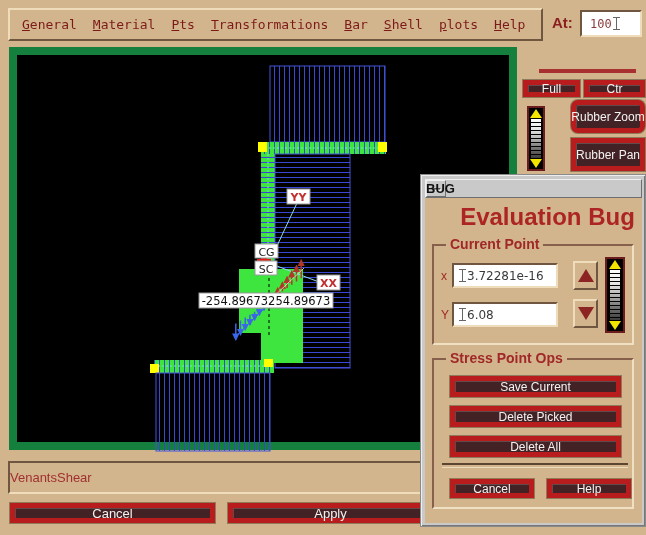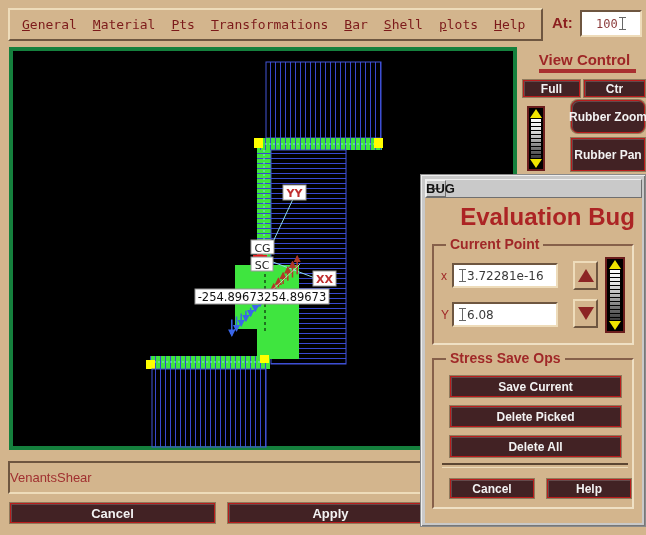--- a/index.html
+++ b/index.html
@@ -11,40 +11,40 @@
           border-bottom:2px solid #eedcba;border-right:2px solid #eedcba;}
   
   .menubar{position:absolute;left:8px;top:8px;width:535px;height:33px;background:#d3b58d;
            display:flex;align-items:center;box-sizing:border-box;padding:0 12px;}
   .menu-item{font-family:"DejaVu Sans Mono",monospace;font-size:13px;color:#7c1a1a;
              margin-right:16px;cursor:default;white-space:nowrap;}
   .menu-item .mnem{text-decoration:underline;}
   .menu-item.right{margin-left:auto;margin-right:4px;}
   .at-label{position:absolute;left:552px;top:14px;font-weight:bold;font-size:15px;color:#8b1f1f;}
   .at-input{position:absolute;left:580px;top:10px;width:62px;height:27px;background:#fff;
-            box-sizing:border-box;display:flex;align-items:center;padding-left:14px;
+            box-sizing:border-box;display:flex;align-items:center;padding-left:8px;
             font-family:"DejaVu Sans Mono",monospace;font-size:12px;color:#8b3b3b;}
   
   .caret{display:inline-block;width:7px;height:13px;margin:0 1px;vertical-align:middle;
          background:
            linear-gradient(#666,#666) top center/1px 100% no-repeat,
            linear-gradient(#666,#666) top/7px 1px no-repeat,
            linear-gradient(#666,#666) bottom/7px 1px no-repeat;}
   
   .canvas-frame{position:absolute;left:9px;top:47px;width:508px;height:403px;
-                border:4px solid #15803d;background:#000;box-sizing:border-box;}
+                border:8px solid #15803d;background:#000;box-sizing:border-box;}
   
   .vc-title{position:absolute;left:524px;top:51px;width:121px;text-align:center;
             font-weight:bold;font-size:15px;color:#9e2626;}
   .vc-underline{position:absolute;left:539px;top:69px;width:97px;height:4px;background:#a93030;}
-  .btn-dark{position:absolute;background:#422224;color:#f2f2f2;border:1px solid #b91c1c;
+  .btn-dark{position:absolute;background:#422224;color:#f2f2f2;border:5px solid #b91c1c;
             box-shadow:inset 1px 1px 0 rgba(255,255,255,.18),0 0 0 1px #8f7a5c;
             display:flex;align-items:center;justify-content:center;
             font-size:12px;font-family:"Liberation Sans",sans-serif;box-sizing:border-box;
-            cursor:default;white-space:nowrap;font-weight:bold;}
+            cursor:default;white-space:nowrap;}
   .btn-full{left:523px;top:80px;width:57px;height:17px;}
   .btn-ctr{left:584px;top:80px;width:61px;height:17px;}
   .btn-rzoom{left:571px;top:100px;width:74px;height:33px;border-radius:7px;}
   .btn-rpan{left:571px;top:138px;width:74px;height:33px;}
   
   .vslider{position:absolute;background:#000;border:2px solid #6b1d1d;box-sizing:border-box;
            display:flex;flex-direction:column;align-items:center;}
   .vc-slider{left:527px;top:106px;width:18px;height:65px;}
   .sl-up{width:0;height:0;border-left:6px solid transparent;border-right:6px solid transparent;
          border-bottom:9px solid #f0e400;margin-top:1px;}
@@ -233,21 +233,20 @@
           <text x="249" y="217.5" text-anchor="middle" fill="#222">SC</text>
         </g>
         <g>
           <rect x="182" y="238" width="134" height="15" fill="#fff" stroke="#999"></rect>
           <text x="249" y="250" text-anchor="middle" fill="#111" font-size="11.5"><tspan>-254.89673</tspan><tspan>254.89673</tspan></text>
         </g>
       </g>
     </svg>
   </div>
 
-  <div class="vc-title">View Control</div>
   <div class="vc-underline"></div>
   <div class="btn-dark btn-full">Full</div>
   <div class="btn-dark btn-ctr">Ctr</div>
   <div class="vslider vc-slider">
     <div class="sl-up"></div>
     <div class="sl-track"></div>
     <div class="sl-down"></div>
   </div>
   <div class="btn-dark btn-rzoom">Rubber Zoom</div>
   <div class="btn-dark btn-rpan">Rubber Pan</div>
@@ -287,21 +286,21 @@
           <div class="tri-down"></div>
         </div>
         <div class="vslider cp-slider">
           <div class="sl-up"></div>
           <div class="sl-track"></div>
           <div class="sl-down"></div>
         </div>
       </div>
 
       <div class="groupbox ops-group">
-        <span class="group-title">Stress Save Ops</span>
+        <span class="group-title">Stress Point Ops</span>
         <div class="btn-dark btn-save">Save Current</div>
         <div class="btn-dark btn-delpick">Delete Picked</div>
         <div class="btn-dark btn-delall">Delete All</div>
         <div class="ops-sep"></div>
         <div class="btn-dark btn-dlg-cancel">Cancel</div>
         <div class="btn-dark btn-dlg-help">Help</div>
       </div>
     </div>
   </div>
 

